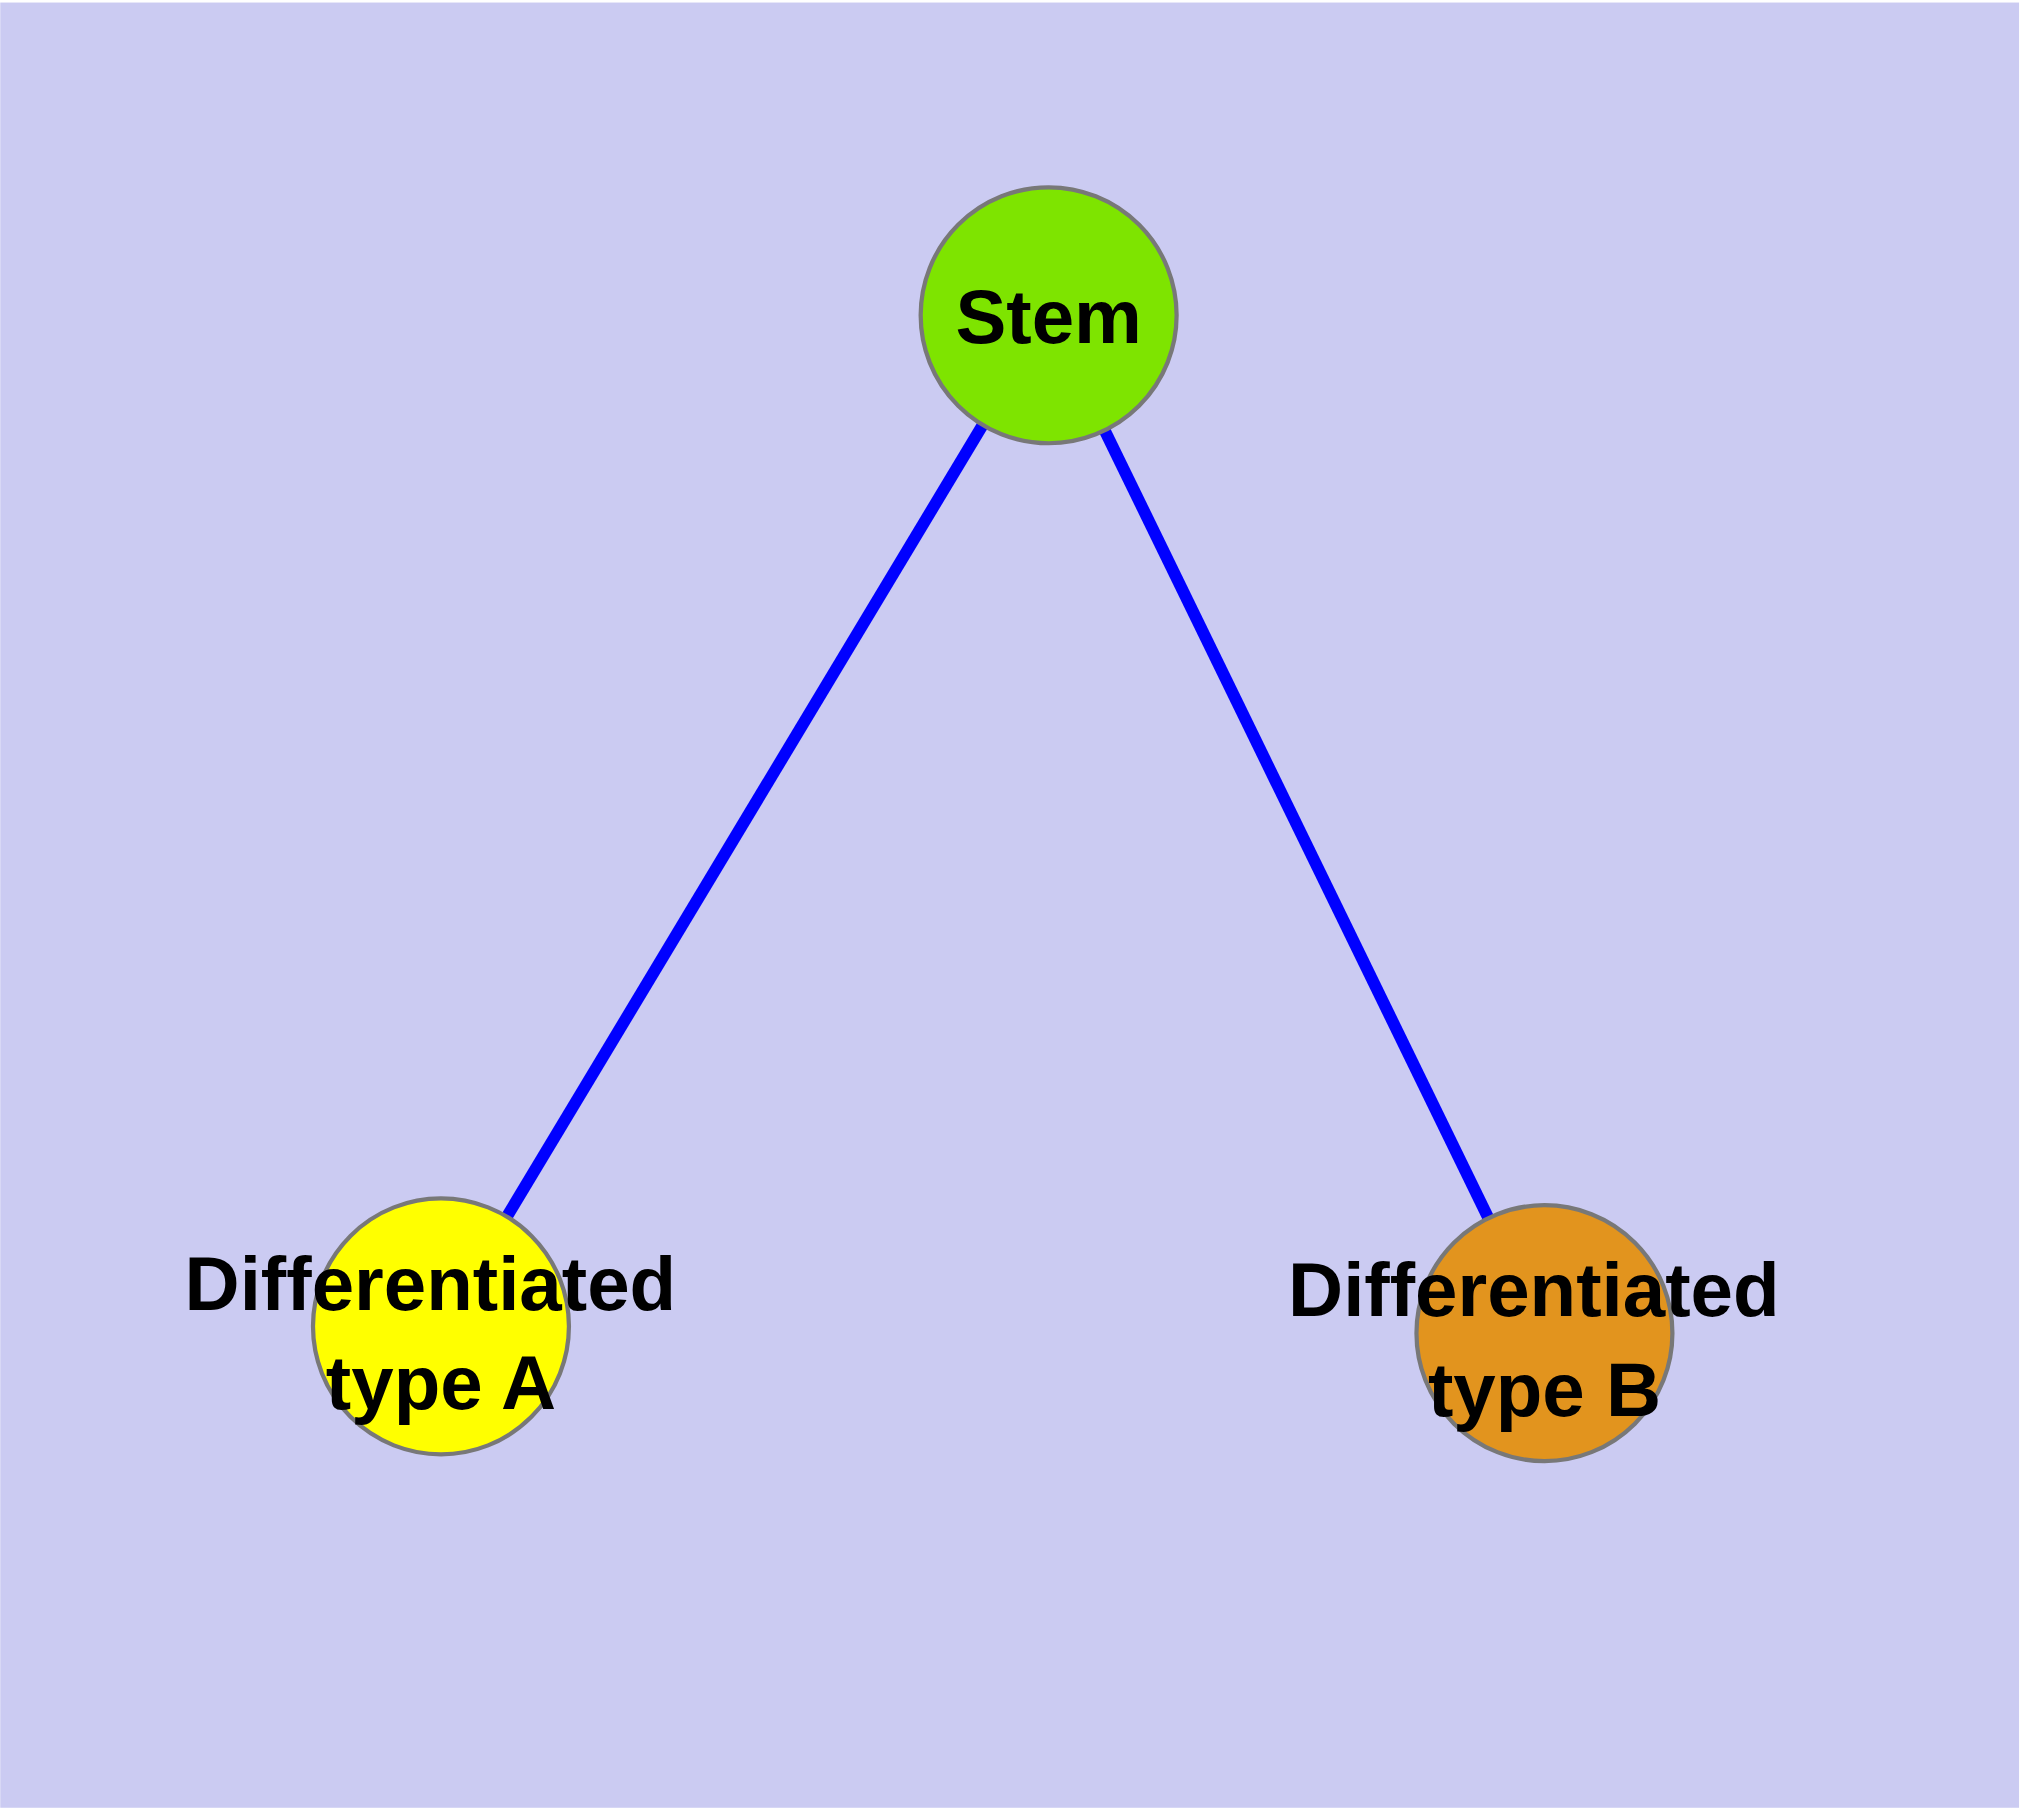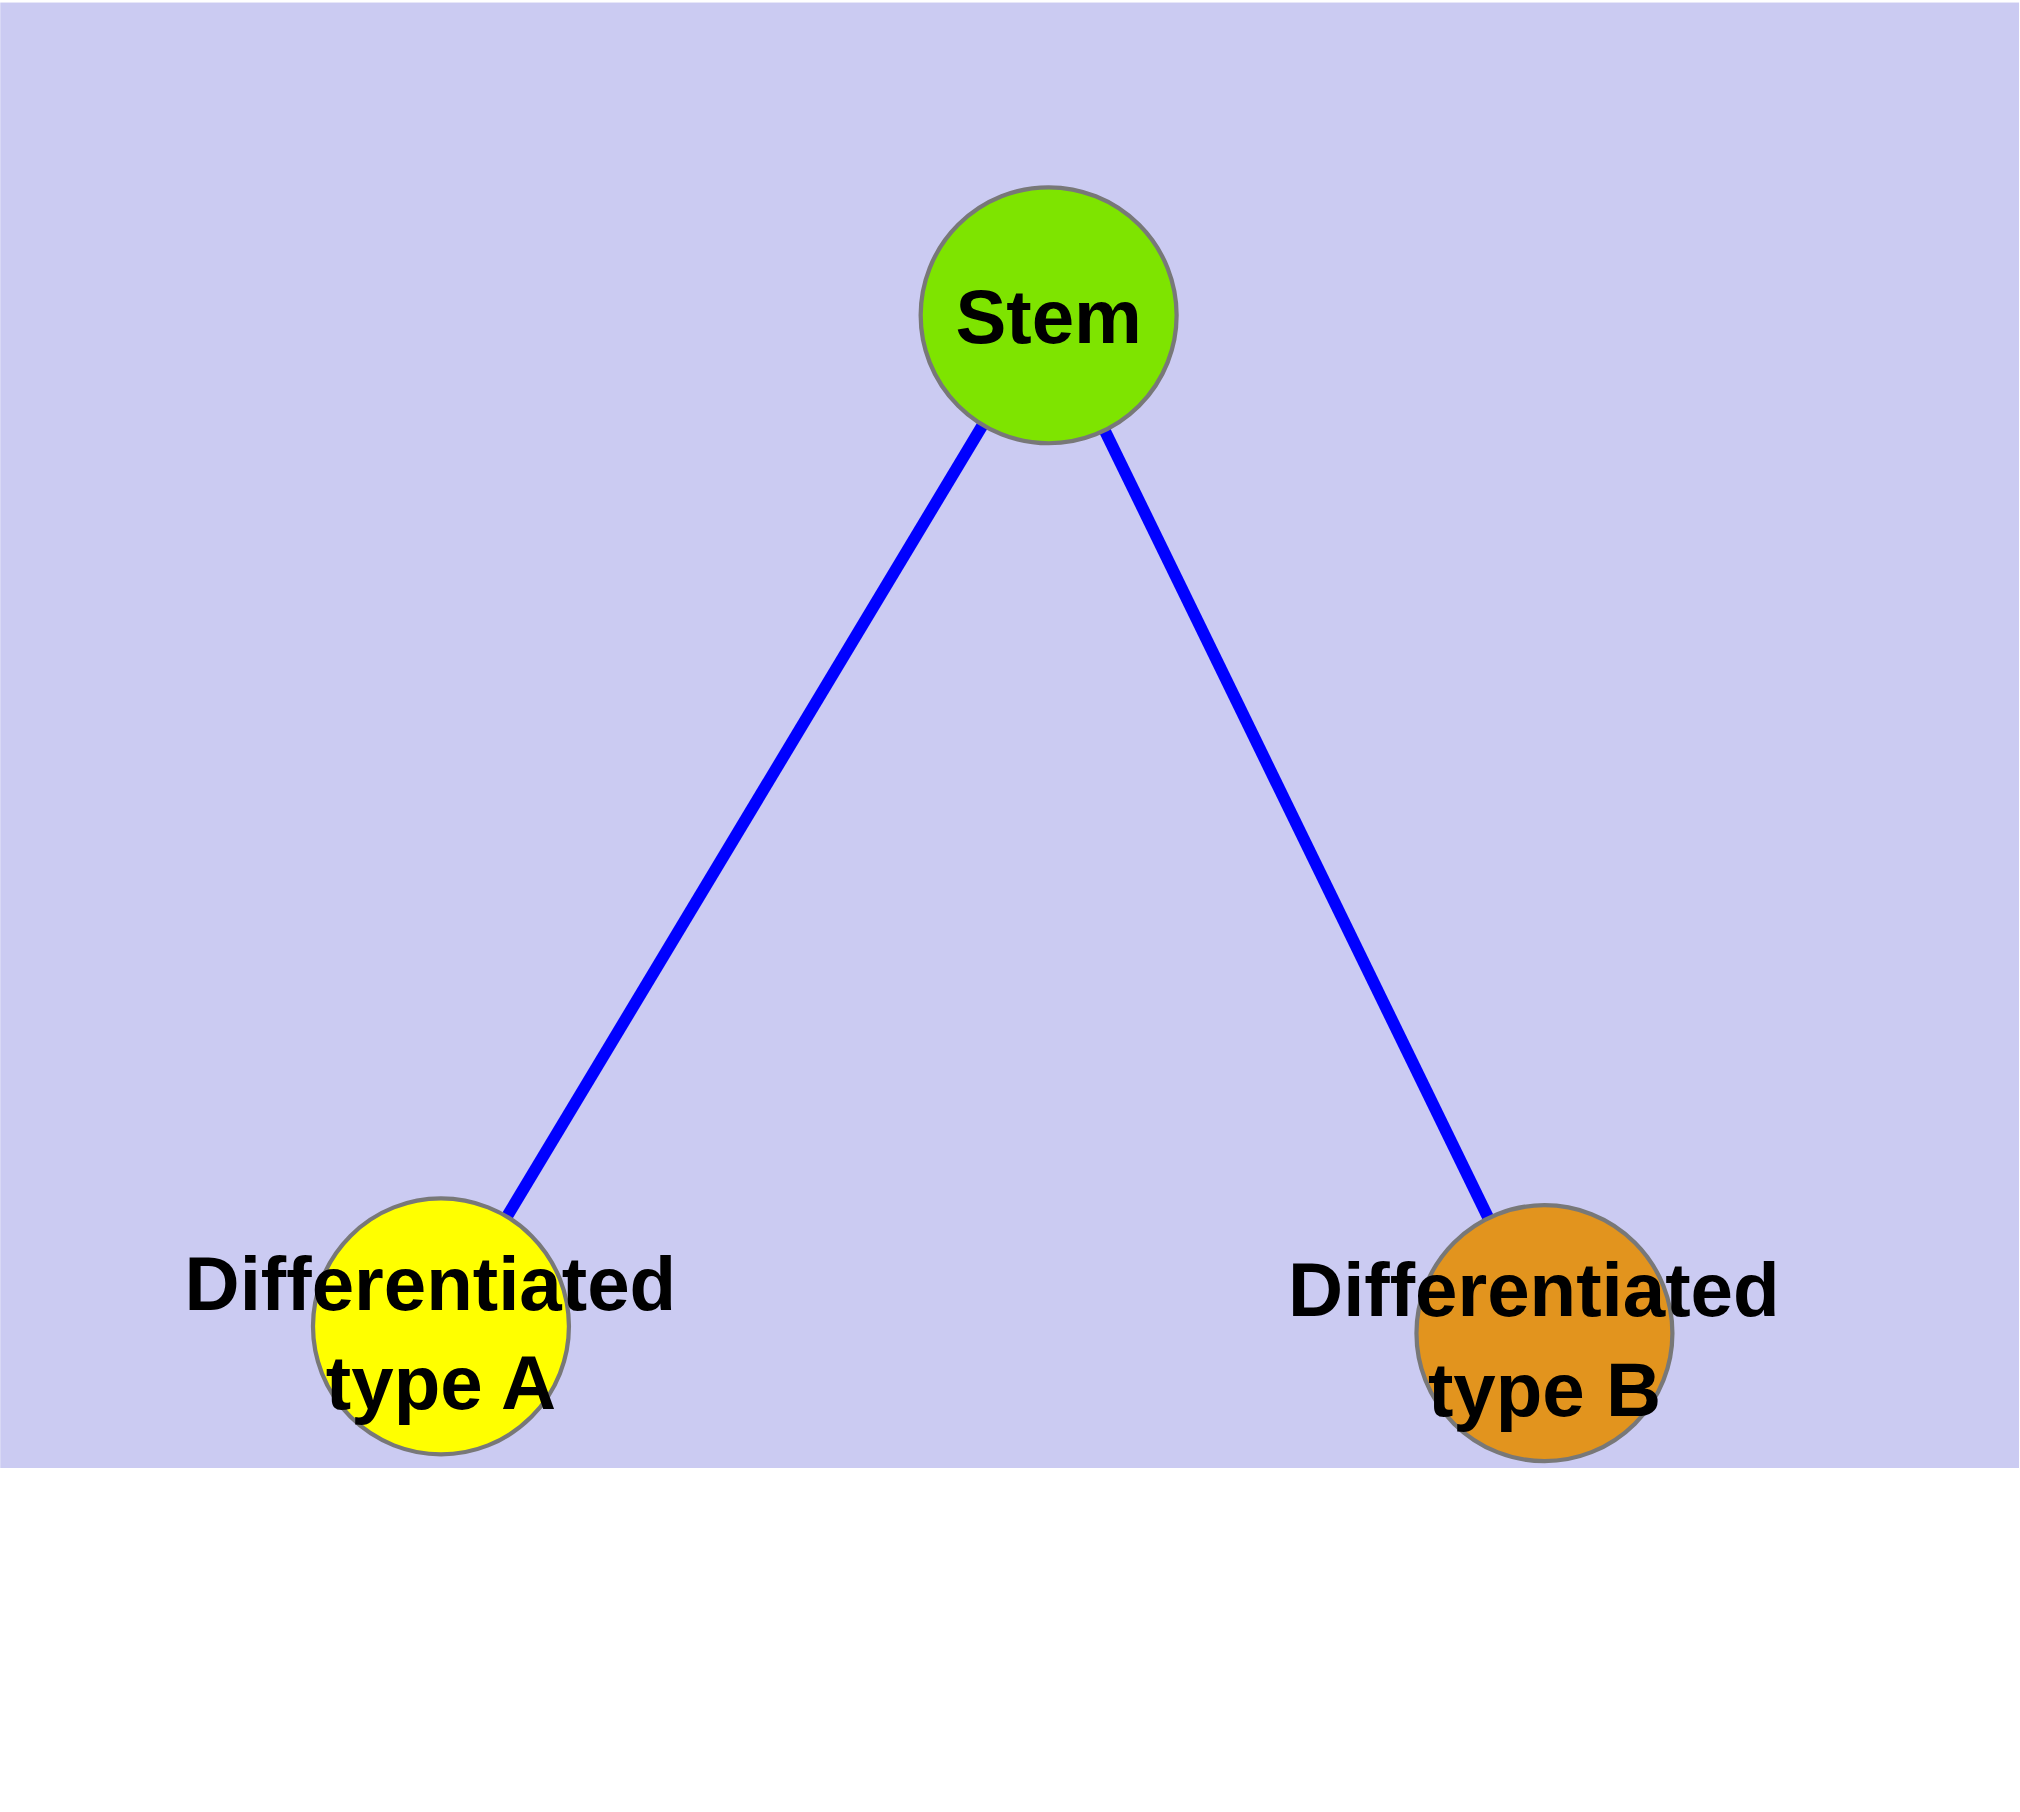--- a/index.html
+++ b/index.html
@@ -3,21 +3,21 @@
 <meta charset="utf-8">
 <style>
   html, body {
     margin: 0;
     padding: 0;
     background: #FFFFFF;
   }
   .canvas-wrap {
     position: relative;
     width: 2021px;
-    height: 1468px;
+    height: 1812px;
     overflow: hidden;
     font-family: "Liberation Sans", sans-serif;
   }
   svg { display: block; }
   .node-label {
     font-family: "Liberation Sans", sans-serif;
     font-weight: bold;
     font-size: 90px;
     fill: #000000;
     text-anchor: middle;

